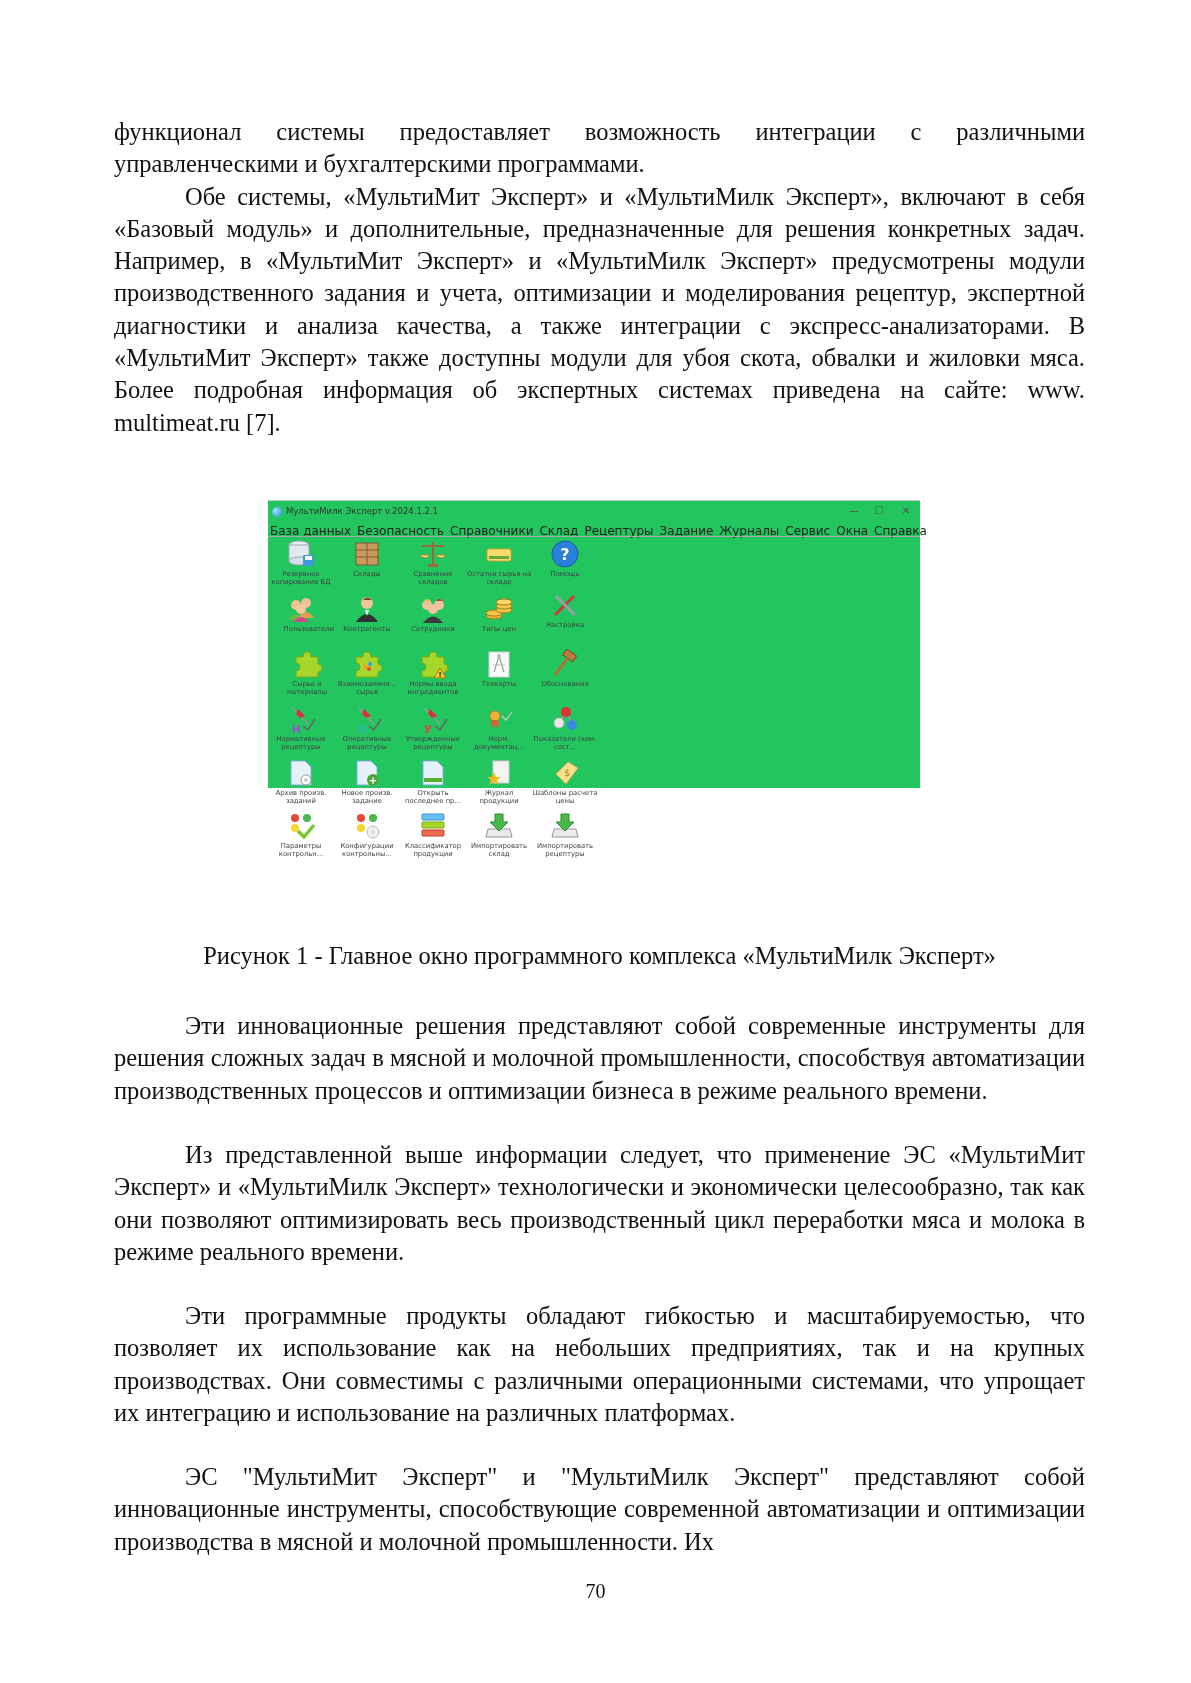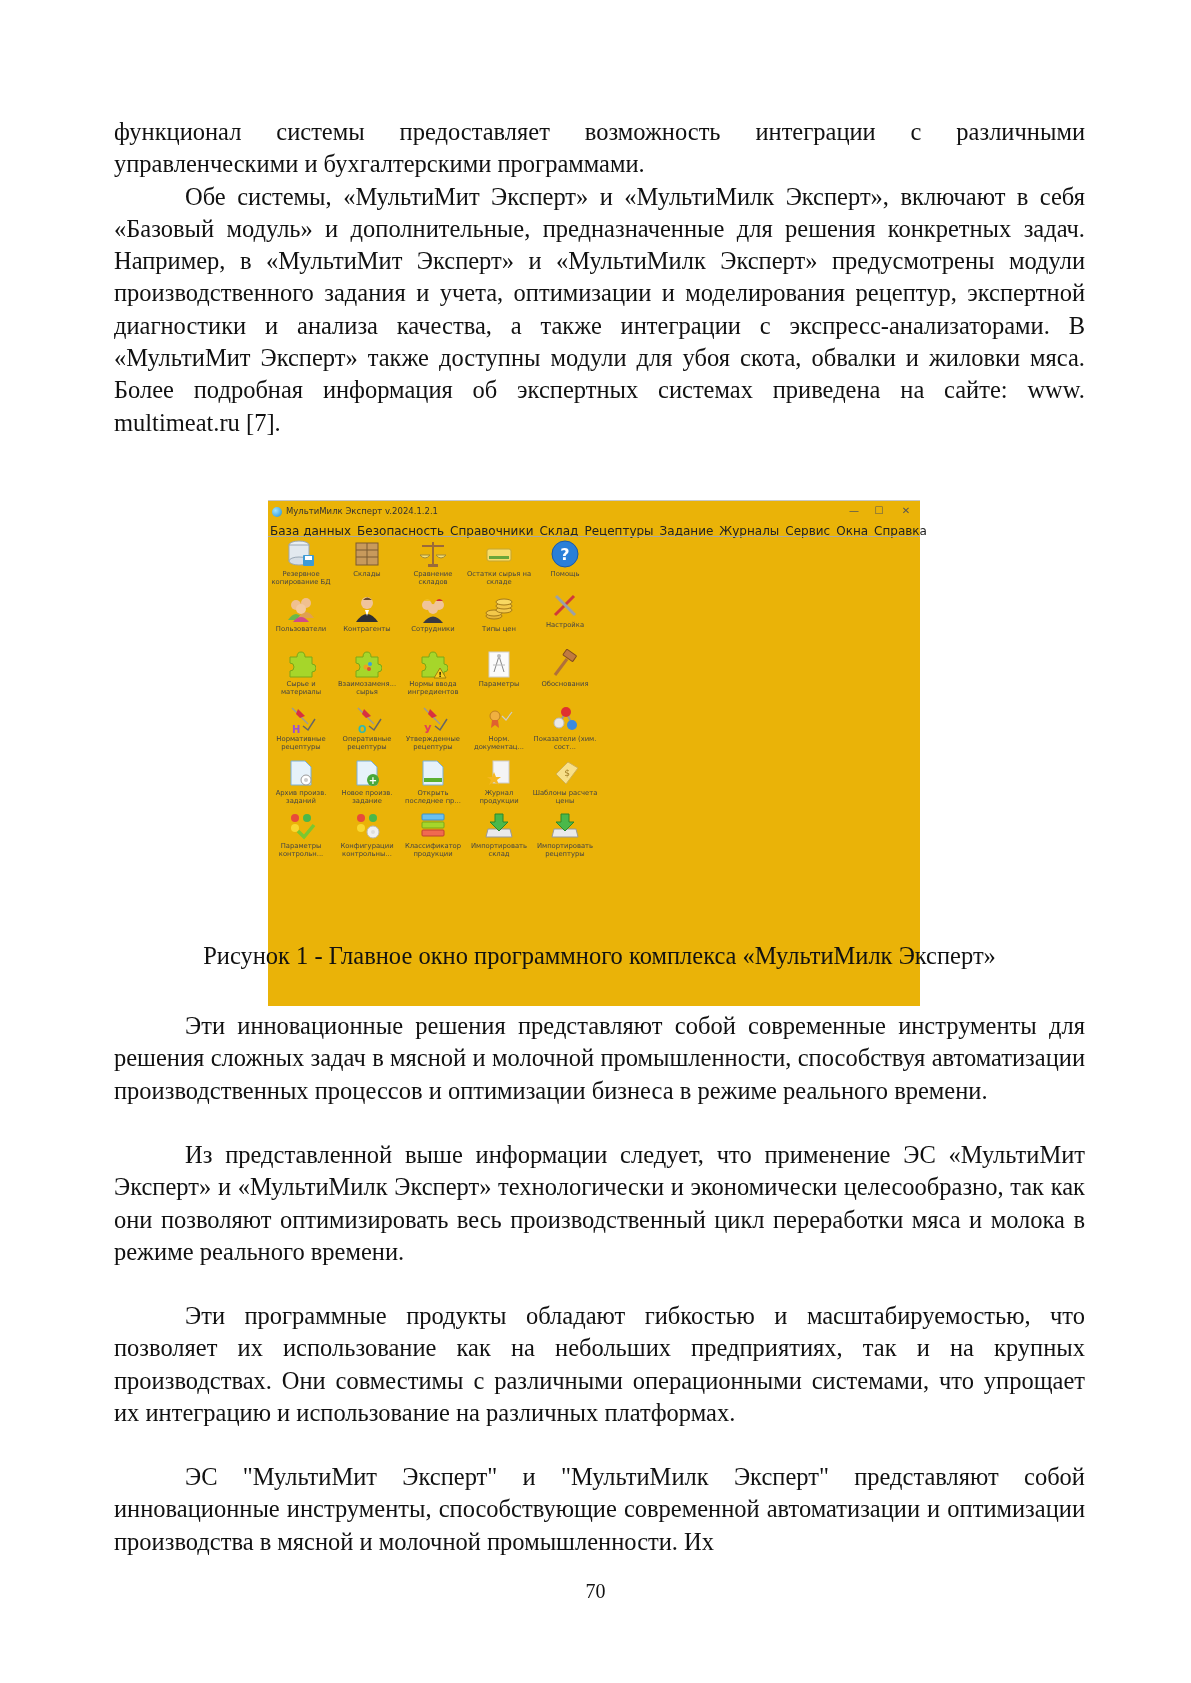--- a/index.html
+++ b/index.html
@@ -5,21 +5,21 @@
   html, body { margin:0; padding:0; background:#ffffff; }
   body { width:1191px; height:1683px; position:relative; overflow:hidden;
          font-family:"Liberation Serif", "DejaVu Serif", serif; color:#111; }
   .para { position:absolute; left:114px; width:971px; font-size:24.5px; line-height:32.3px;
           text-align:justify; margin:0; }
   .para.indent { text-indent:71px; }
   .caption { position:absolute; left:114px; width:971px; top:940px; font-size:24.5px; line-height:32px; text-align:center; }
   .pagenum { position:absolute; left:0; width:1191px; top:1580px; text-align:center; font-size:20px; }
 
   
-  .win { position:absolute; left:268px; top:500px; width:652px; height:506px; background:#eab308;
+  .win { position:absolute; left:268px; top:500px; width:652px; height:288px; background:#22c55e;
          font-family:"DejaVu Sans", sans-serif; color:#333; }
   .win-top-border { position:absolute; left:0; top:0; width:652px; height:1px; background:#c8c8c8; }
   .titlebar { position:absolute; left:0; top:2px; width:652px; height:20px; }
   .title-icon { position:absolute; left:4px; top:5px; width:10px; height:10px; border-radius:50%;
                 background:radial-gradient(circle at 35% 35%, #9fe3ff, #1b8fd6); }
   .title-text { position:absolute; left:18px; top:4px; font-size:8.5px; color:#333; }
   .wctl { position:absolute; top:3px; font-size:10px; color:#555; width:16px; text-align:center; }
   .menubar { position:absolute; left:0; top:24px; height:12px; width:652px; display:flex; gap:6px; padding-left:2px; }
   .menubar span { font-size:12px; color:#222; white-space:nowrap; }
   .menu-sep { position:absolute; left:0; top:36px; width:652px; height:1px; background:#a8a8a8; }
@@ -102,21 +102,21 @@
           </svg></div>
         <div class="lbl">Остатки сырья на складе</div>
       </div>
       <div class="tile" style="left: 264px; top: 0px;">
         <div class="ico"><svg width="30" height="30" viewBox="0 0 30 30">
             <circle cx="15" cy="15" r="13" fill="#2a7fd8" stroke="#1a5aa8"></circle>
             <text x="15" y="21" font-size="16" font-family="DejaVu Sans, sans-serif" font-weight="bold" text-anchor="middle" fill="#fff">?</text>
           </svg></div>
         <div class="lbl">Помощь</div>
       </div>
-      <div class="tile" style="left: 0px; top: 55px;">
+      <div class="tile" style="left: 0px; top: 55px; text-align: right;">
         <div class="ico"><svg width="30" height="30" viewBox="0 0 30 30">
             <circle cx="10" cy="11" r="5" fill="#f0c090"></circle>
             <circle cx="20" cy="9" r="5" fill="#f0c090"></circle>
             <path d="M2 26 Q10 14 18 26 Z" fill="#6ab84a"></path>
             <path d="M12 24 Q20 12 28 24 Z" fill="#e0a050"></path>
             <circle cx="15" cy="15" r="5" fill="#f3caa0"></circle>
             <path d="M7 28 Q15 18 23 28 Z" fill="#d04a8a"></path>
           </svg></div>
         <div class="lbl">Пользователи</div>
       </div>
@@ -150,21 +150,21 @@
           </svg></div>
         <div class="lbl">Типы цен</div>
       </div>
       <div class="tile" style="left: 264px; top: 51px;">
         <div class="ico"><svg width="30" height="30" viewBox="0 0 30 30">
             <line x1="5" y1="25" x2="24" y2="6" stroke="#d03a3a" stroke-width="3"></line>
             <line x1="6" y1="6" x2="25" y2="25" stroke="#9aa0a8" stroke-width="3"></line>
           </svg></div>
         <div class="lbl">Настройка</div>
       </div>
-      <div class="tile" style="left: 0px; top: 110px;">
+      <div class="tile" style="left: 6px; top: 110px;">
         <div class="ico"><svg width="30" height="30" viewBox="0 0 30 30">
             <path d="M4 8 H11 Q11 3 15 3 Q19 3 19 8 H26 V15 Q30 15 30 19 Q30 23 26 23 V28 H4 V22 Q8 22 8 18 Q8 14 4 14 Z" fill="#a6d62a" stroke="#7aa818"></path>
           </svg></div>
         <div class="lbl">Сырье и материалы</div>
       </div>
       <div class="tile" style="left: 66px; top: 110px;">
         <div class="ico"><svg width="30" height="30" viewBox="0 0 30 30">
             <path d="M4 8 H11 Q11 3 15 3 Q19 3 19 8 H26 V15 Q30 15 30 19 Q30 23 26 23 V28 H4 V22 Q8 22 8 18 Q8 14 4 14 Z" fill="#a6d62a" stroke="#7aa818"></path>
             <circle cx="14" cy="18" r="2.5" fill="#f0a020"></circle>
             <circle cx="18" cy="15" r="2" fill="#3aa0e0"></circle>
@@ -181,21 +181,21 @@
         <div class="lbl">Нормы ввода ингредиентов</div>
       </div>
       <div class="tile" style="left: 198px; top: 110px;">
         <div class="ico"><svg width="30" height="30" viewBox="0 0 30 30">
             <rect x="5" y="3" width="20" height="25" fill="#fbfbfb" stroke="#cfcfcf"></rect>
             <line x1="15" y1="7" x2="10" y2="23" stroke="#888"></line>
             <line x1="15" y1="7" x2="20" y2="23" stroke="#888"></line>
             <circle cx="15" cy="7" r="2" fill="#bbb"></circle>
             <line x1="9" y1="16" x2="21" y2="16" stroke="#bbb"></line>
           </svg></div>
-        <div class="lbl">Параметры</div>
+        <div class="lbl">Техкарты</div>
       </div>
       <div class="tile" style="left: 264px; top: 110px;">
         <div class="ico"><svg width="30" height="30" viewBox="0 0 30 30">
             <rect x="14" y="3" width="12" height="7" rx="1" transform="rotate(35 20 6)" fill="#c07a40" stroke="#804a20"></rect>
             <line x1="17" y1="10" x2="5" y2="26" stroke="#b0703a" stroke-width="3"></line>
           </svg></div>
         <div class="lbl">Обоснования</div>
       </div>
       <div class="tile" style="left: 0px; top: 165px;">
         <div class="ico"><svg width="30" height="30" viewBox="0 0 30 30">

